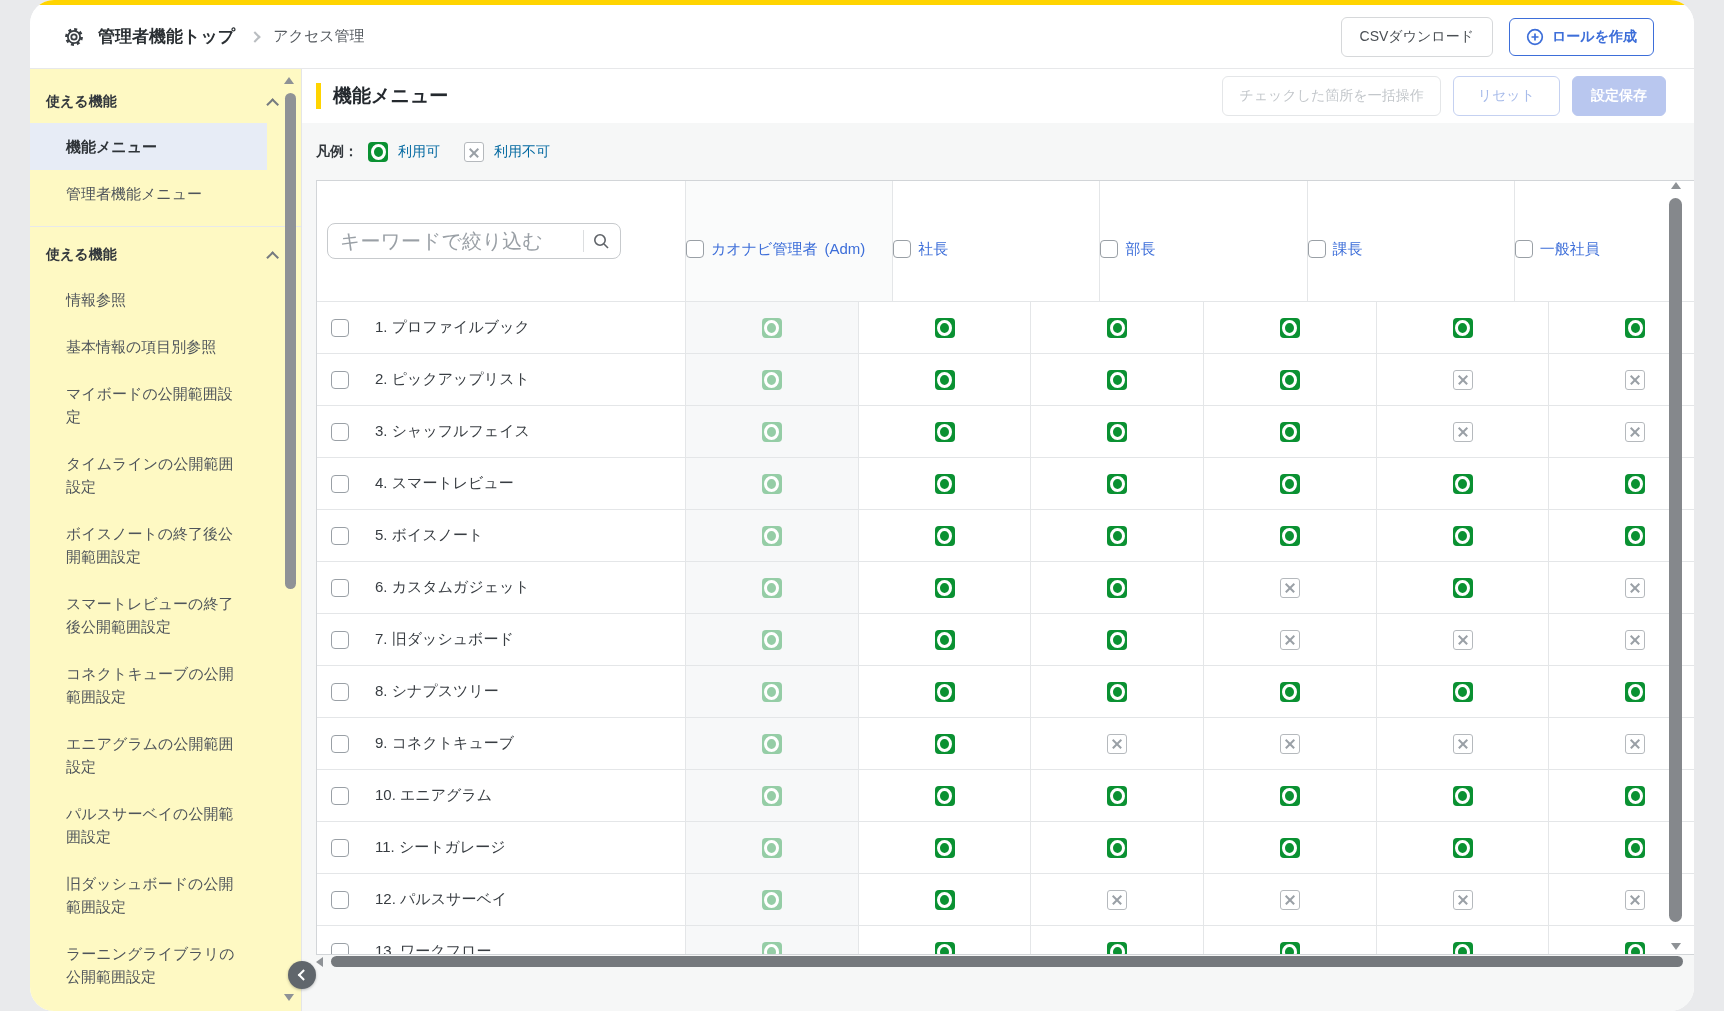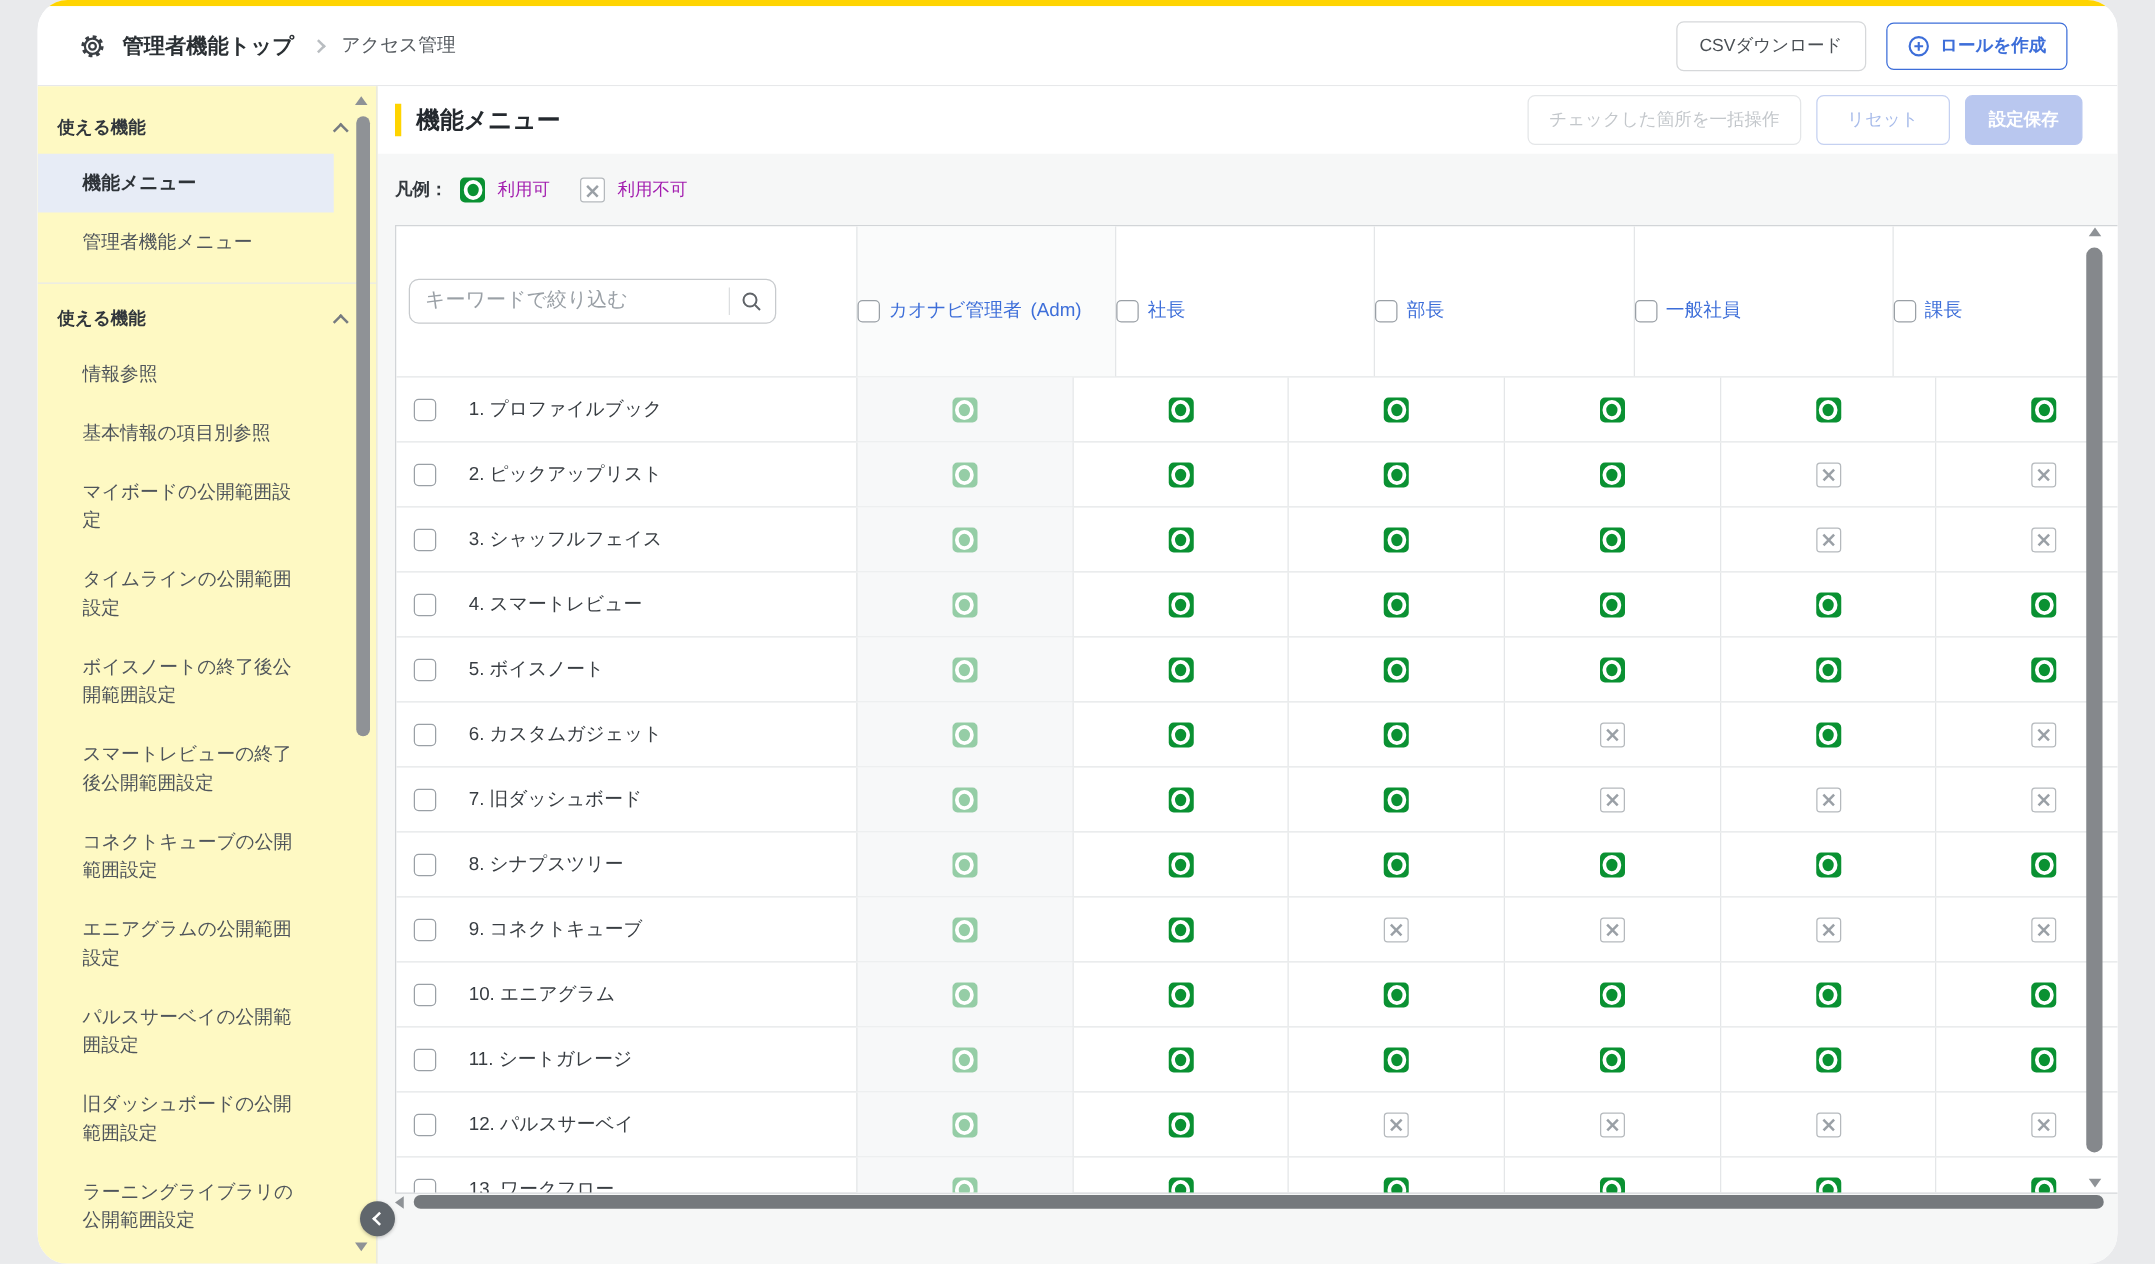--- a/index.html
+++ b/index.html
@@ -42,41 +42,41 @@
   .title-strip { height:54px; background:#fff; display:flex; align-items:center; padding:0 28px 0 14px; }
   .title-ybar { width:5px; height:26px; background:#ffd400; margin-right:12px; }
   .page-title { font-size:19px; font-weight:bold; color:#24292e; }
   .title-actions { margin-left:auto; display:flex; align-items:center; gap:12px; }
   .btn-bulk { border:1px solid #e4e6e8; color:#c3c7cb; padding:10px 16px; cursor:default; }
   .btn-reset { border:1px solid #c5d1f1; color:#a7bbea; padding:10px 24px; }
   .btn-save { border:1px solid #b9c7ef; background:#b9c7ef; color:#fff; font-weight:bold; padding:10px 18px; }
 
   .legend-row { display:flex; align-items:center; gap:10px; margin:17px 0 0 14px; height:24px; }
   .legend-title { font-size:14px; font-weight:bold; color:#32373c; }
-  .legend-label { font-size:14px; color:#a21caf; margin-right:14px; }
+  .legend-label { font-size:14px; color:#0369a1; margin-right:14px; }
 
   
   .icon-ok { width:20px; height:20px; border-radius:4px; background:#0a9132; display:inline-flex; align-items:center; justify-content:center; flex:0 0 auto; }
   .icon-ok::before { content:""; width:9px; height:10px; border:3.2px solid #fff; border-radius:50%; }
   .icon-ok.muted { background:#95cda6; }
   .icon-ng { position:relative; width:20px; height:20px; border-radius:3px; background:#fff; border:1px solid #b5b9bd; display:inline-block; flex:0 0 auto; }
   .icon-ng::before, .icon-ng::after { content:""; position:absolute; left:3px; top:8.5px; width:12px; height:1.8px; background:#9aa0a6; }
   .icon-ng::before { transform:rotate(45deg); }
   .icon-ng::after { transform:rotate(-45deg); }
 
   
   .cb { width:18px; height:18px; border:1.5px solid #9aa0a6; border-radius:4px; background:#fff; display:inline-block; cursor:pointer; flex:0 0 auto; }
 
   
   .table { margin:16px 0 0 14px; width:1406px; height:775px; background:#fff; border:1px solid #d2d5d8; overflow:hidden; }
   .t-header { display:flex; height:120px; }
   .t-label-cell { width:368px; flex:0 0 368px; display:flex; align-items:center; }
   .t-head-search { padding-left:10px; }
   .searchbox { width:294px; height:36px; border:1px solid #c7cacd; border-radius:8px; background:#fff; display:flex; align-items:center; padding:0 10px 0 12px; }
-  .searchbox input { flex:1; border:none; outline:none; font-size:16px; color:#a21caf; font-family:inherit; min-width:0; }
+  .searchbox input { flex:1; border:none; outline:none; font-size:20px; color:#a21caf; font-family:inherit; min-width:0; }
   .searchbox input::placeholder { color:#9aa0a6; }
   .search-sep { width:1px; height:22px; background:#dcdee0; margin:0 9px 0 6px; }
   .t-cell { flex:1; border-left:1px solid #e4e6e8; display:flex; align-items:center; justify-content:center; min-width:0; }
   .t-cell.adm { background:#f7f8f9; }
   .t-head-cell { flex-direction:row; justify-content:flex-start; padding-top:15px; gap:7px; }
   .t-head-cell.adm { background:#fafbfb; }
   .col-label { font-size:15px; color:#3d6ed9; cursor:pointer; text-align:center; line-height:21px; }
   .col-sub { font-size:15px; color:#3d6ed9; line-height:16px; }
   .t-row { display:flex; height:52px; border-top:1px solid #e4e6e8; }
   .t-row .t-label-cell { padding-left:14px; gap:26px; }
@@ -201,25 +201,25 @@
             <div class="t-cell t-head-cell">
               <span class="cb"></span>
               <div class="col-label">社長</div>
             </div>
             <div class="t-cell t-head-cell">
               <span class="cb"></span>
               <div class="col-label">部長</div>
             </div>
             <div class="t-cell t-head-cell">
               <span class="cb"></span>
-              <div class="col-label">一般社員</div>
+              <div class="col-label">課長</div>
             </div>
             <div class="t-cell t-head-cell">
               <span class="cb"></span>
-              <div class="col-label">課長</div>
+              <div class="col-label">一般社員</div>
             </div>
           </div>
         <div id="t-body">
             <div class="t-row">
               <div class="t-label-cell">
                 <span class="cb"></span>
                 <span class="row-label">1. プロファイルブック</span>
               </div>
               <div class="t-cell adm">
                 <span class="icon-ok muted"></span>

